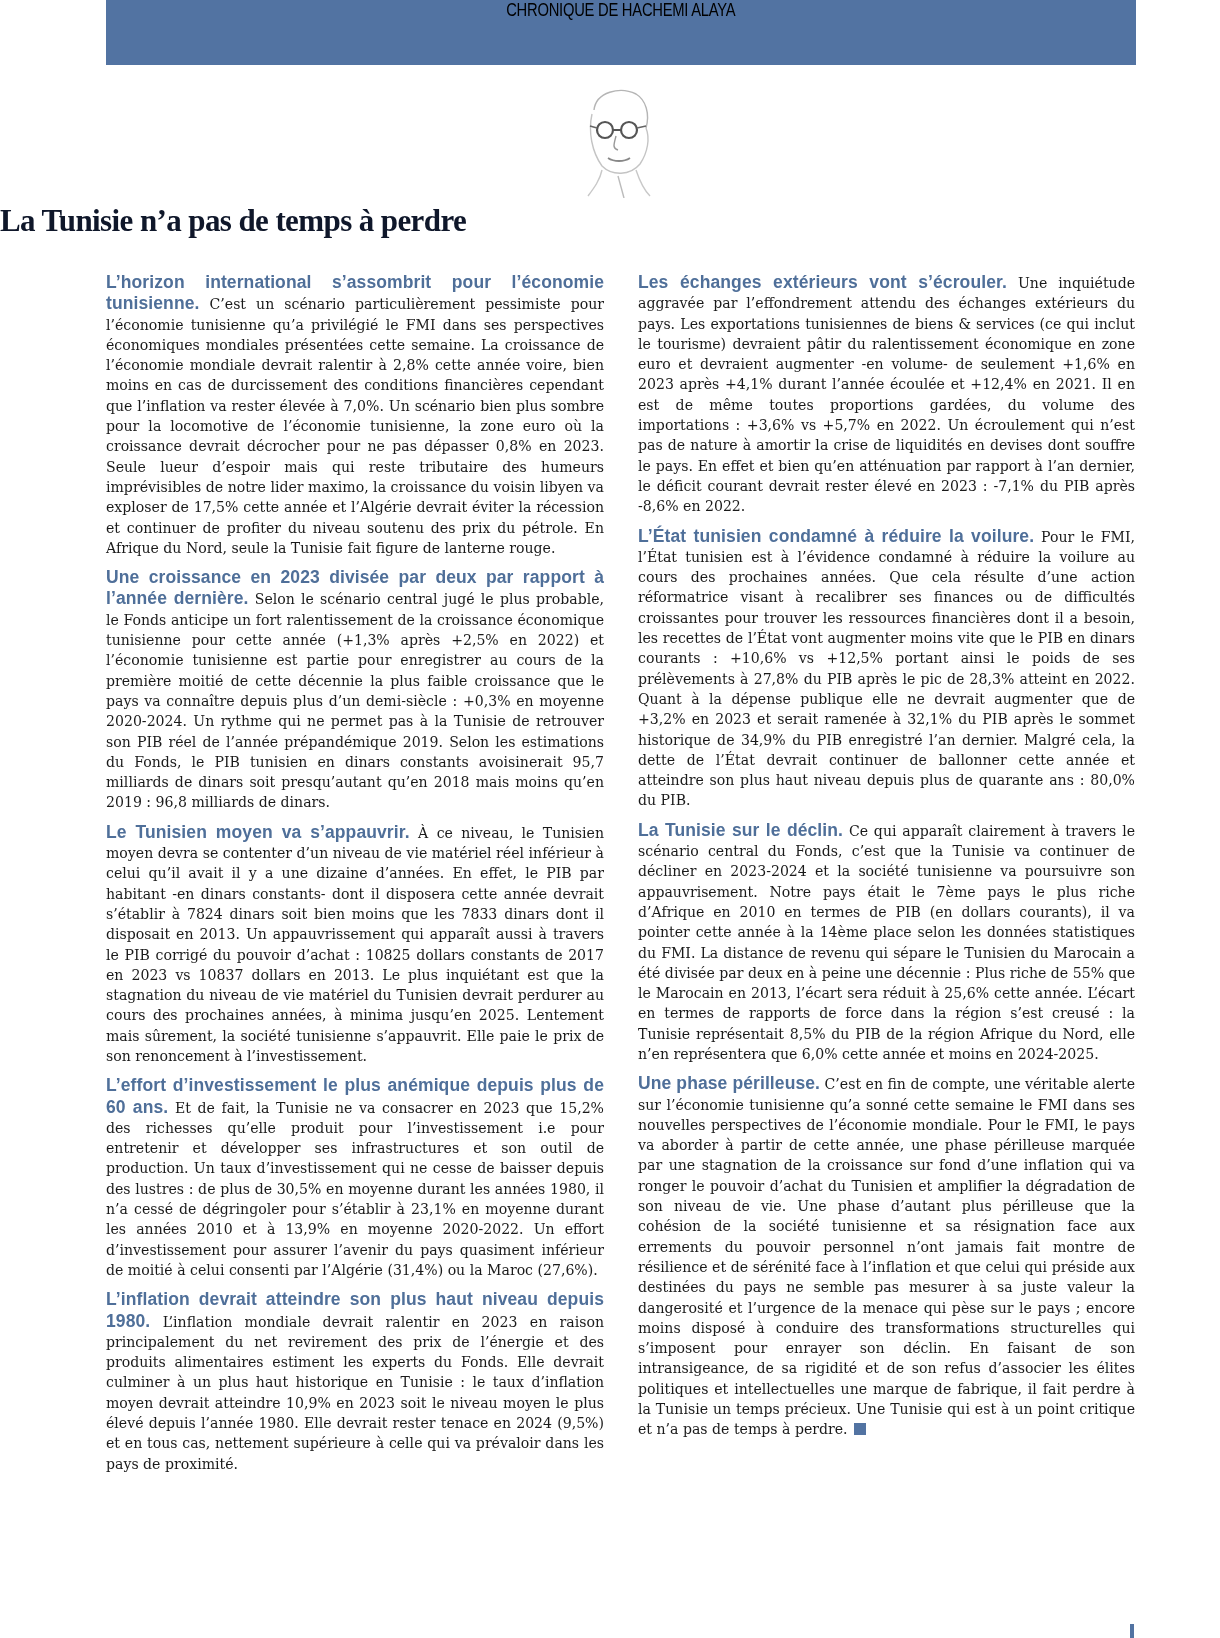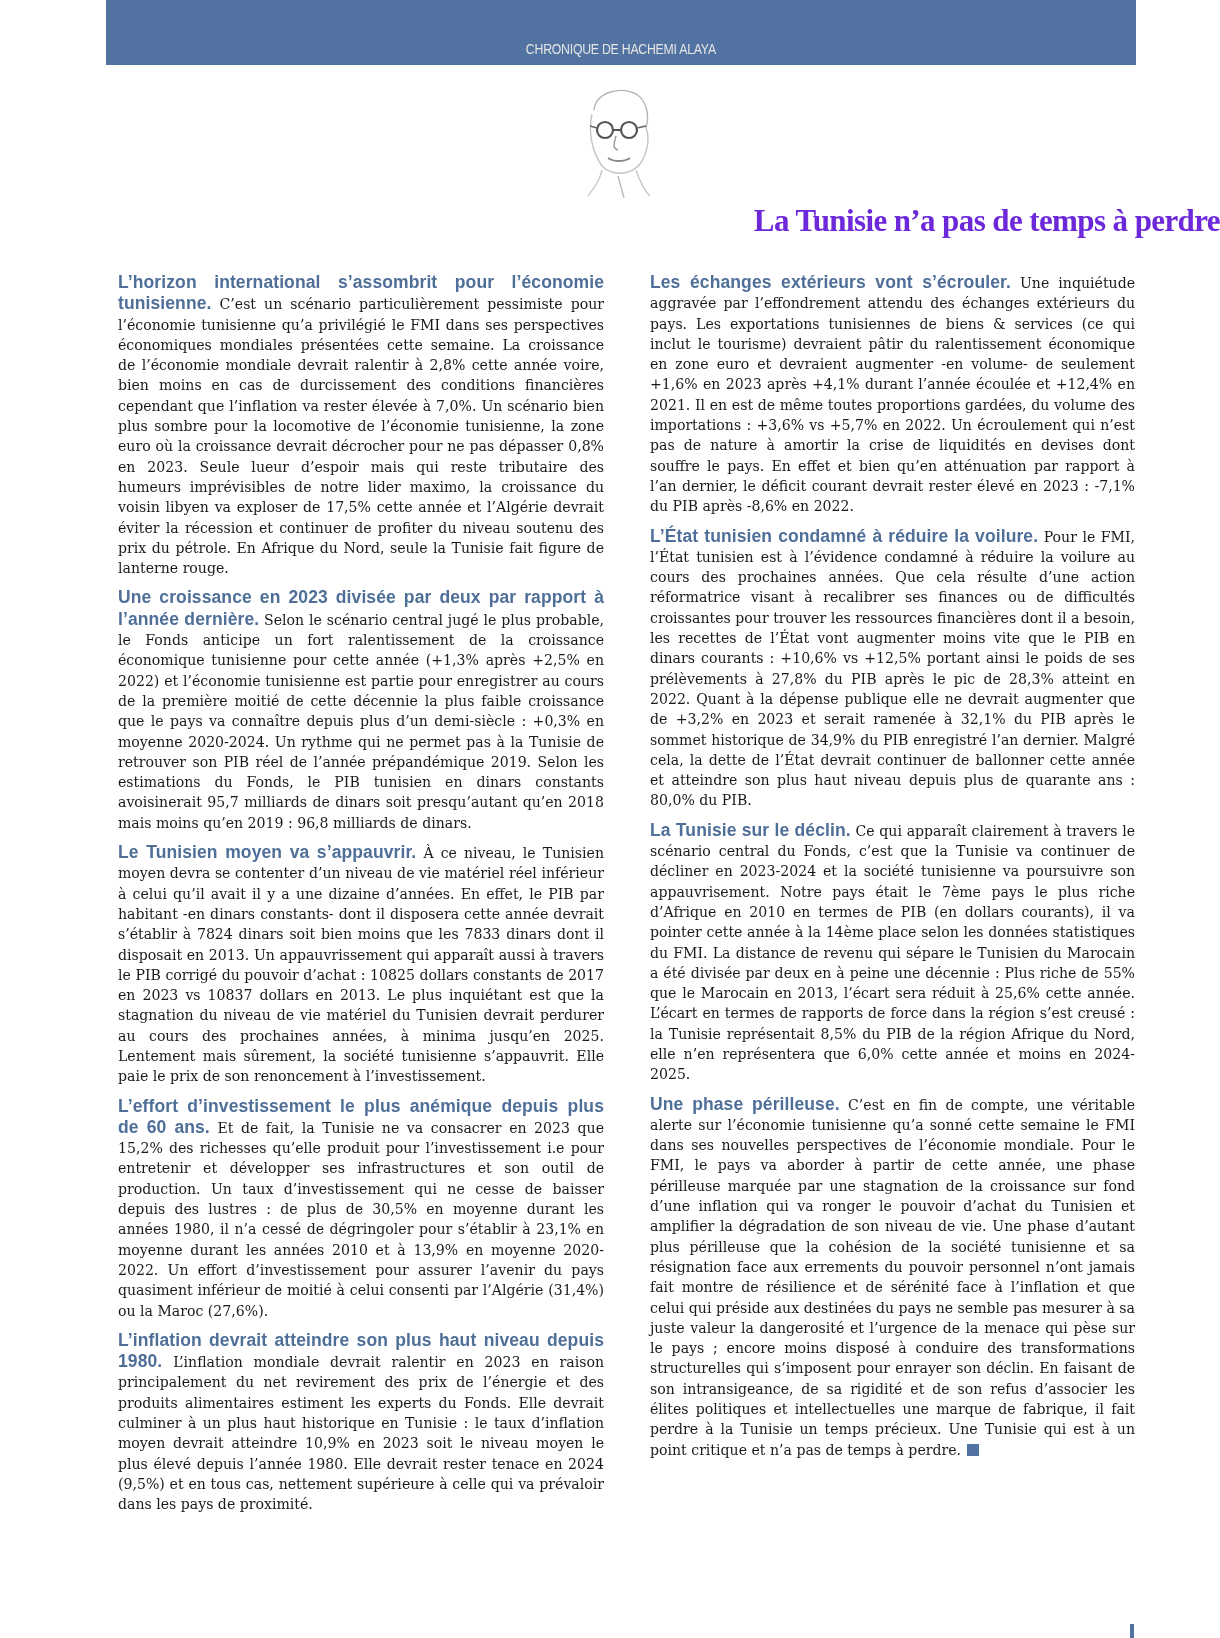--- a/index.html
+++ b/index.html
@@ -1,41 +1,41 @@
 <!DOCTYPE html>
 <html><head>
 <meta charset="utf-8">
 <style>
   html, body { margin: 0; padding: 0; background: #ffffff; }
   body { width: 1220px; height: 1638px; position: relative; overflow: hidden; }
   .banner {
     position: absolute; left: 106px; top: 0; width: 1030px; height: 65px;
-    background: #5273a2; color: #e5e5e5;
-    font-family: "Liberation Sans", sans-serif; font-size: 15px;
+    background: #5273a2; color: #000000;
+    font-family: "Liberation Sans", sans-serif; font-size: 18px;
     letter-spacing: -0.3px; transform-origin: center;
-    display: flex; align-items: flex-end; justify-content: center;
+    display: flex; justify-content: center;
     padding-bottom: 4px; box-sizing: border-box;
   }
   .banner span { display: inline-block; transform: scaleX(0.82); padding-bottom: 4px; }
   .portrait {
     position: absolute; left: 572px; top: 80px; width: 88px; height: 118px;
   }
   .title {
-    position: absolute; left: 0; top: 203px; width: 1220px; text-align: right;
+    position: absolute; left: 0; top: 203px; width: 1220px; text-align: left;
     font-family: "Liberation Serif", serif; font-weight: bold; font-size: 31px;
-    color: #6d28d9; letter-spacing: -0.6px;
+    color: #0f172a; letter-spacing: -0.6px;
   }
   .col {
     position: absolute; top: 272px; width: 496px;
     font-family: "DejaVu Serif", serif; font-size: 14.1px; line-height: 20.3px;
     color: #1a1a1a; text-align: justify; hyphens: manual;
   }
   .col.left { left: 106px; width: 498px; }
   .col.right { left: 638px; width: 497px; }
-  .col p { margin: 0 0 9px 12px; }
+  .col p { margin: 0 0 9px 0; }
   .col p.cont { margin-top: 0; }
   .lead {
     font-family: "Liberation Sans", sans-serif; font-weight: bold; font-size: 17.5px;
     color: #4f6f99; letter-spacing: 0.1px;
   }
   .endmark {
     display: inline-block; width: 12px; height: 12px; background: #5273a2;
     margin-left: 6px; vertical-align: -1px;
   }
   .pagemark {

